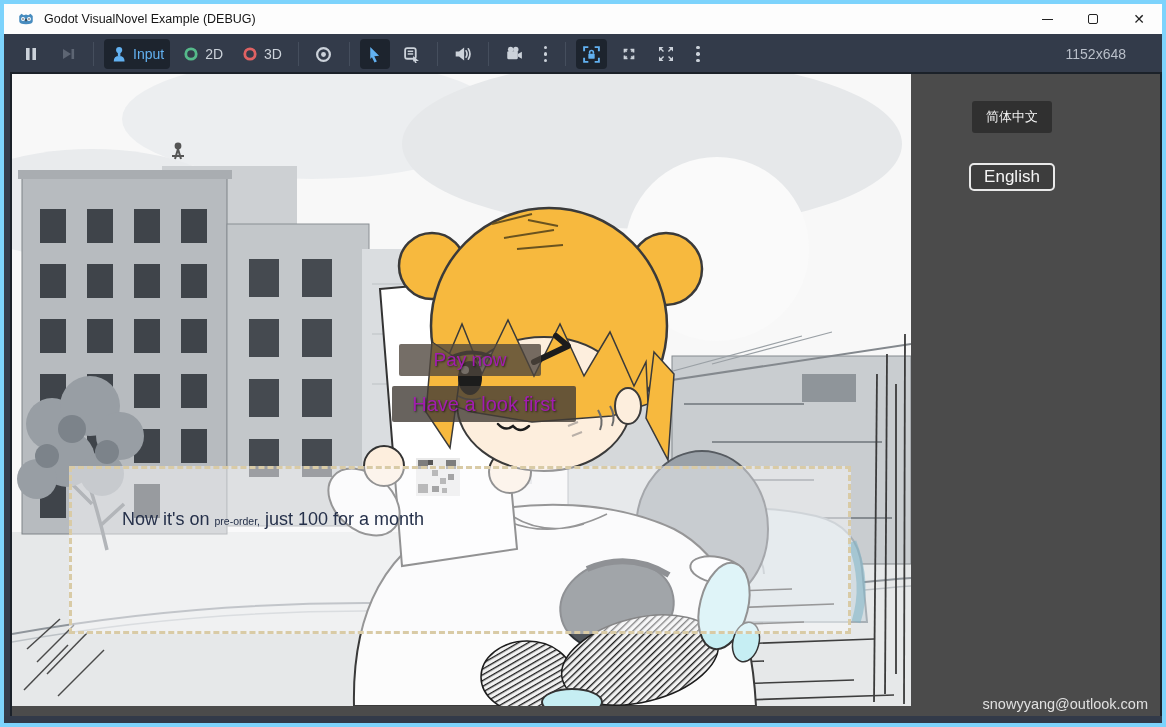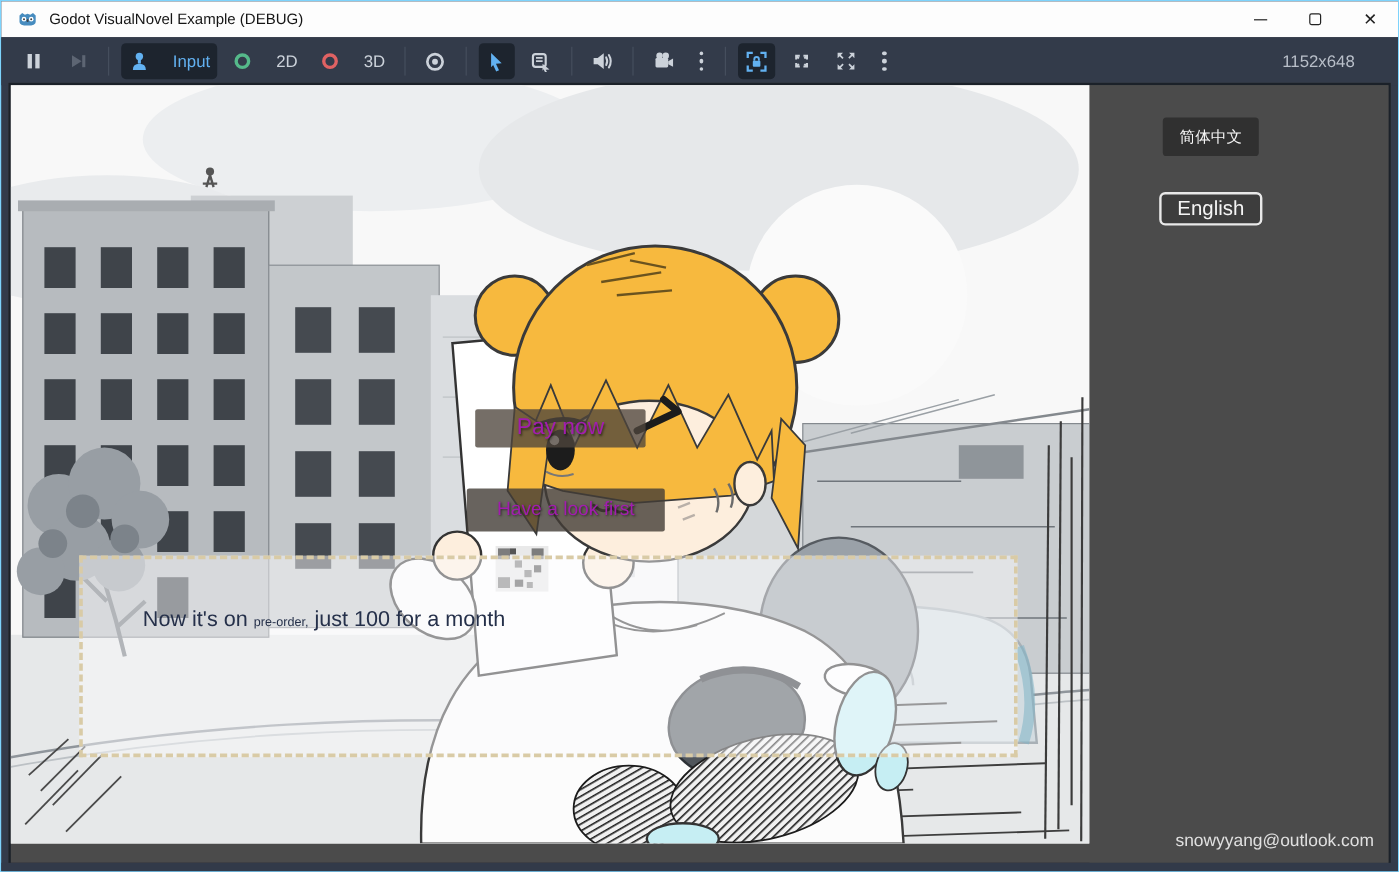--- a/index.html
+++ b/index.html
@@ -1,48 +1,48 @@
 <!DOCTYPE html>
 <html><head>
 <meta charset="utf-8">
 <style>
   html,body{margin:0;padding:0;background:#1a1a1a;}
   *{box-sizing:border-box;font-family:"Liberation Sans",sans-serif;}
-  .window{position:relative;width:1166px;height:727px;background:#333b4a;overflow:hidden;border:1px solid #7dd3fc;}
+  .window{position:relative;width:1166px;height:727px;background:#333b4a;overflow:hidden;border:4px solid #7dd3fc;}
 
   
   .titlebar{position:absolute;left:0;top:0;width:100%;height:30px;background:#fdfdfd;display:flex;align-items:center;}
   .titlebar .app-icon{width:18px;height:18px;margin-left:13px;flex:0 0 auto;}
   .titlebar .title{font-size:12.5px;color:#151515;margin-left:9px;flex:1 1 auto;white-space:nowrap;}
   .win-controls{display:flex;height:100%;}
   .win-btn{width:46px;height:100%;display:flex;align-items:center;justify-content:center;cursor:default;}
   .glyph-min{width:11px;height:0;border-top:1.4px solid #222;}
   .glyph-max{width:10px;height:10px;border:1.4px solid #222;border-radius:2px;}
   .glyph-close{font-size:14px;color:#222;line-height:1;}
 
   
   .toolbar{position:absolute;left:0;top:30px;width:100%;height:40px;background:#333b4a;display:flex;align-items:center;padding:0 12px;gap:7px;}
-  .tb-btn{height:30px;min-width:30px;display:flex;align-items:center;justify-content:center;border-radius:4px;padding:0 6px;gap:20px;}
+  .tb-btn{height:30px;min-width:30px;display:flex;align-items:center;justify-content:center;border-radius:4px;padding:0 6px;gap:6px;}
   .tb-btn.selected{background:#1d242e;}
   .tb-label{font-size:14px;color:#ccd2da;}
   .tb-label.blue{color:#62b1f1;}
   .tb-sep{width:1px;height:24px;background:#454e5d;margin:0 3px;flex:0 0 auto;}
   .tb-spacer{flex:1 1 auto;}
   .resolution{font-size:14px;color:#b9bfc9;margin-right:24px;}
   .tb-dots{display:flex;flex-direction:column;gap:3px;align-items:center;padding:0 8px;}
   .tb-dots i{width:3.4px;height:3.4px;border-radius:50%;background:#ccd2da;display:block;}
 
   
   .viewport{position:absolute;left:6px;top:68px;width:1152px;height:652px;border:2px solid #1b2129;background:#4b4b4b;}
   .scene{position:absolute;left:0;top:0;width:899px;height:632px;overflow:hidden;background:#f8f8f8;}
   .scene svg{position:absolute;left:0;top:0;}
 
   .choice-btn{position:absolute;display:flex;align-items:center;justify-content:center;border:none;color:#a21caf;text-shadow:1px 1px 2px rgba(0,0,0,.55);border-radius:2px;cursor:pointer;}
   .choice-pay{left:387px;top:270px;width:142px;height:32px;background:rgba(78,69,60,.78);font-size:19px;}
-  .choice-look{left:380px;top:336px;width:165px;height:36px;background:rgba(66,60,54,.8);font-size:16px;}
+  .choice-look{left:380px;top:312px;width:184px;height:36px;background:rgba(66,60,54,.8);font-size:20px;}
 
   .dialog-box{position:absolute;left:57px;top:392px;width:782px;height:168px;background:rgba(250,250,252,.48);border:3px dashed #d9cba6;}
   .speaker-plate{position:absolute;left:20px;top:-17px;height:37px;line-height:37px;padding:0 18px;background:rgba(253,253,253,.62);font-size:17px;font-weight:700;color:#6b5340;white-space:nowrap;}
   .dialog-line{position:absolute;left:50px;top:40px;font-size:18px;font-weight:400;color:#25304a;white-space:nowrap;}
   .dialog-line .small{font-size:10.5px;}
 
   
   .side-panel{position:absolute;left:899px;top:0;width:249px;height:648px;background:#4b4b4b;}
   .lang-btn{position:absolute;color:#f5f5f5;display:flex;align-items:center;justify-content:center;cursor:pointer;}
   .lang-zh{left:61px;top:27px;width:80px;height:32px;background:#303030;border:none;border-radius:3px;font-size:13px;}

